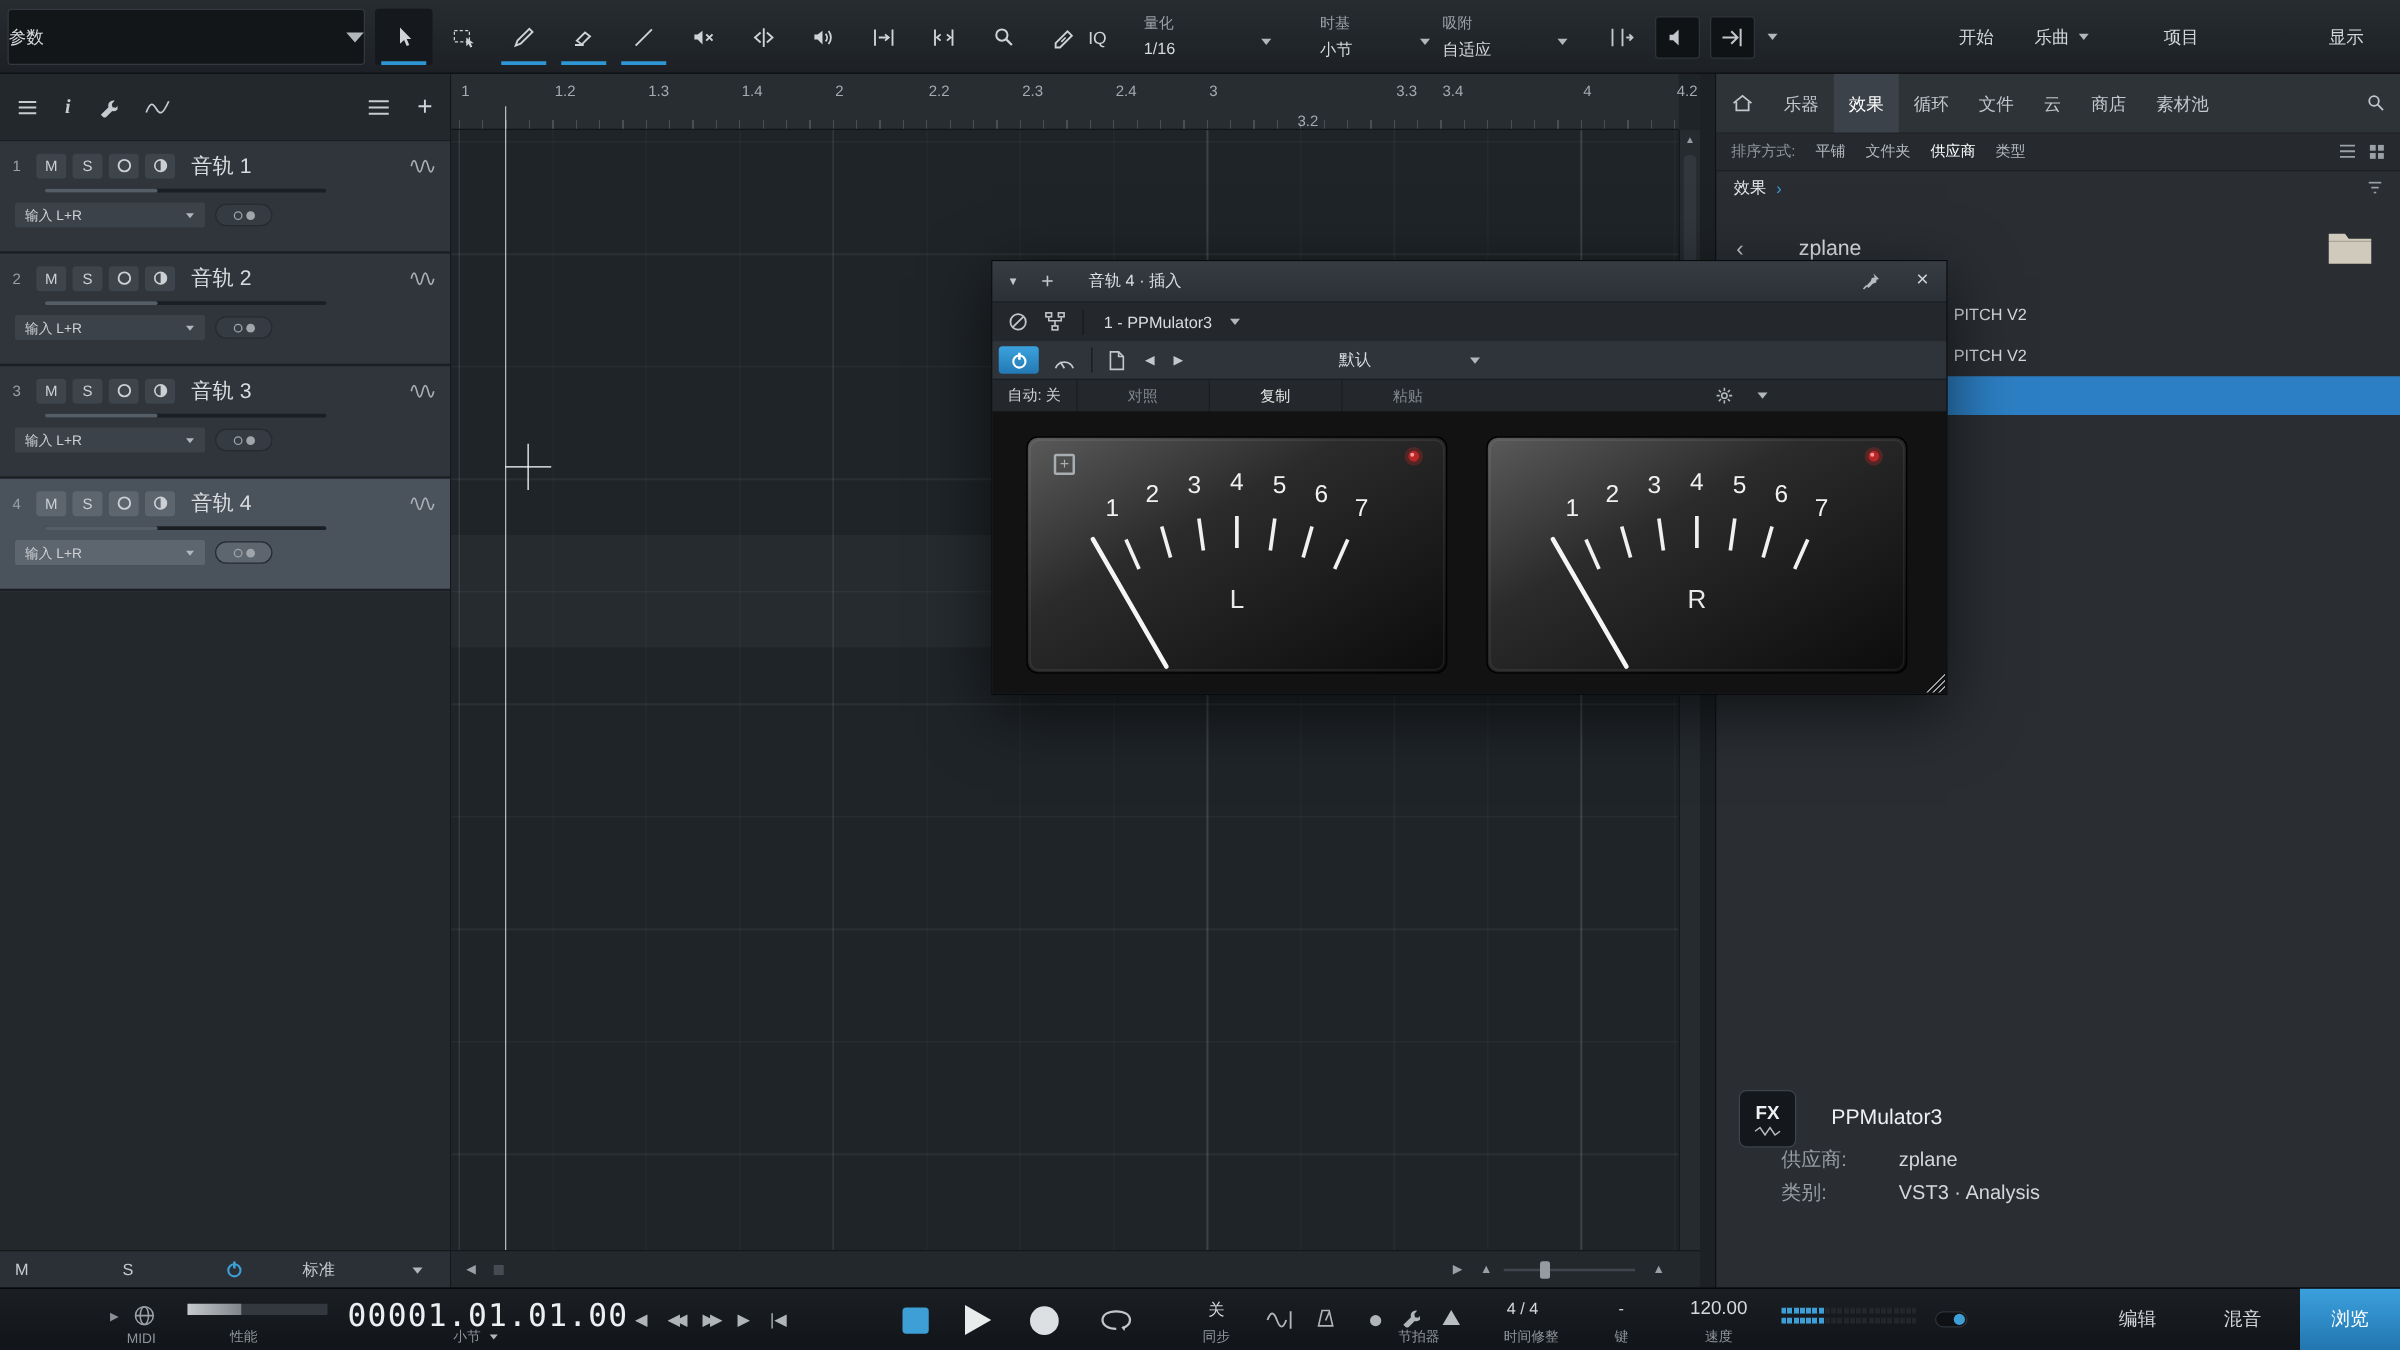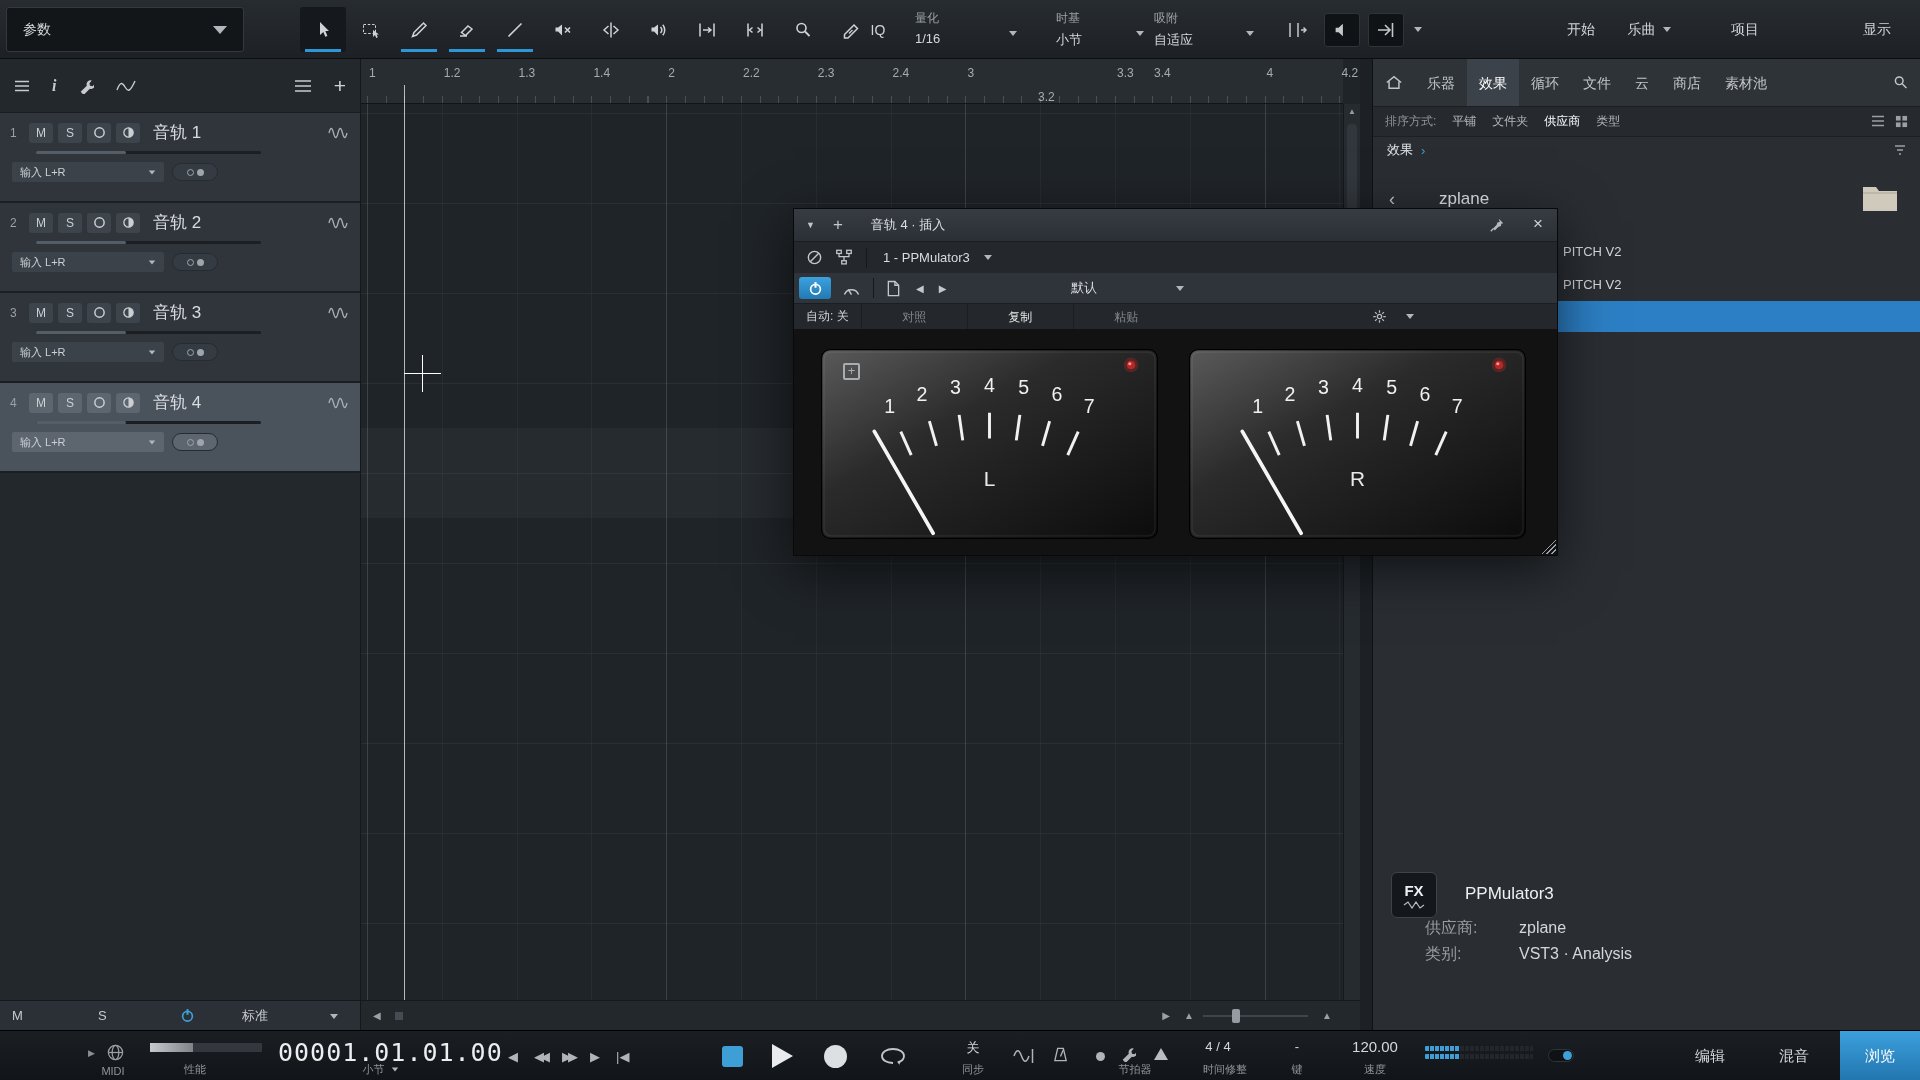--- a/index.html
+++ b/index.html
@@ -4,21 +4,21 @@
 <style>
 *{box-sizing:border-box;margin:0;padding:0}
 html,body{width:1920px;height:1080px;overflow:hidden;background:#24282c;
   font-family:"Liberation Sans","DejaVu Sans",sans-serif;color:#c8ccd0;user-select:none}
 svg{display:block}
 .caret{display:inline-block;width:0;height:0;border-left:4px solid transparent;border-right:4px solid transparent;border-top:5px solid #b2b7bc}
 .caret.small{transform:scale(.8)}
 
 
 #topbar{position:absolute;left:0;top:0;width:1920px;height:59px;background:linear-gradient(#272c31,#1d2125);border-bottom:1px solid #0b0d0f;z-index:10}
-#params{position:absolute;left:6px;top:7px;width:238px;height:45px;background:#131619;border:1px solid #35393f;border-radius:3px;display:flex;align-items:center;padding:0 16px;font-size:14px;color:#d6d9dc}
+#params{position:absolute;left:6px;top:7px;width:286px;height:45px;background:#131619;border:1px solid #35393f;border-radius:3px;display:flex;align-items:center;padding:0 0;font-size:14px;color:#d6d9dc}
 #params .caret{margin-left:auto;border-left-width:7px;border-right-width:7px;border-top-width:8px}
 #tools{position:absolute;left:300px;top:7px;height:45px;display:flex;gap:2px}
 .tool{position:relative;width:46px;height:45px;display:flex;align-items:center;justify-content:center;color:#cfd3d7}
 .tool.sel{background:#15181c;border-radius:3px}
 .tool.sel::after,.tool.u::after{content:"";position:absolute;left:5px;right:5px;bottom:0;height:3px;background:#2f96d5}
 #iq{position:absolute;left:856px;top:0;height:59px;width:44px;display:flex;align-items:center;justify-content:center;font-size:14px;color:#d0d4d8}
 .tb-group{position:absolute;top:7px;height:45px}
 .tb-label{font-size:12px;color:#99a0a6;margin:3px 0 4px 10px}
 .tb-value{display:flex;height:22px;padding:0 10px;font-size:13px;color:#d6d9dc}
 .tb-value .caret{margin-left:auto}

